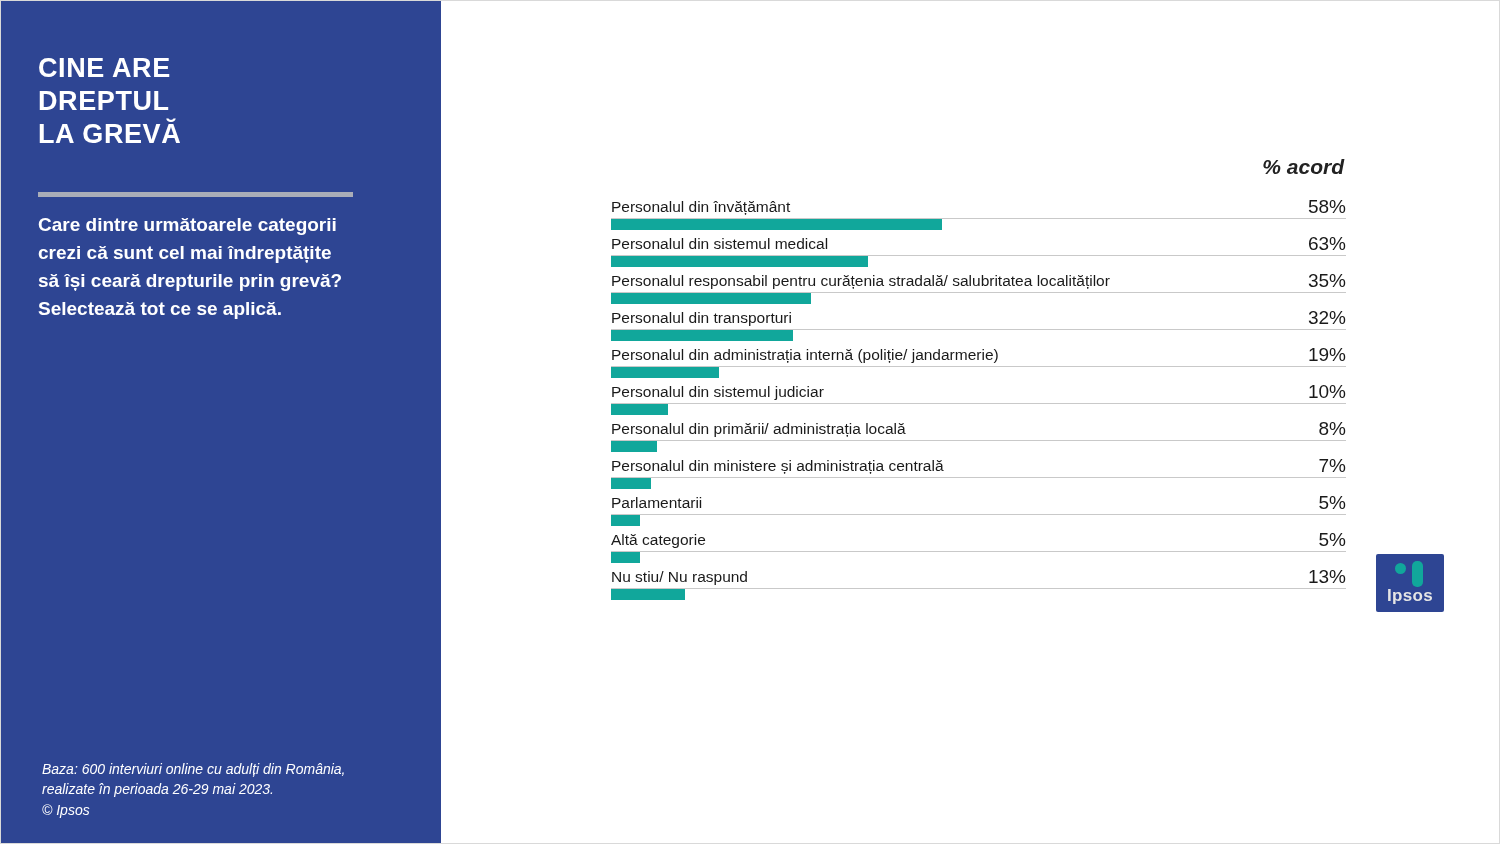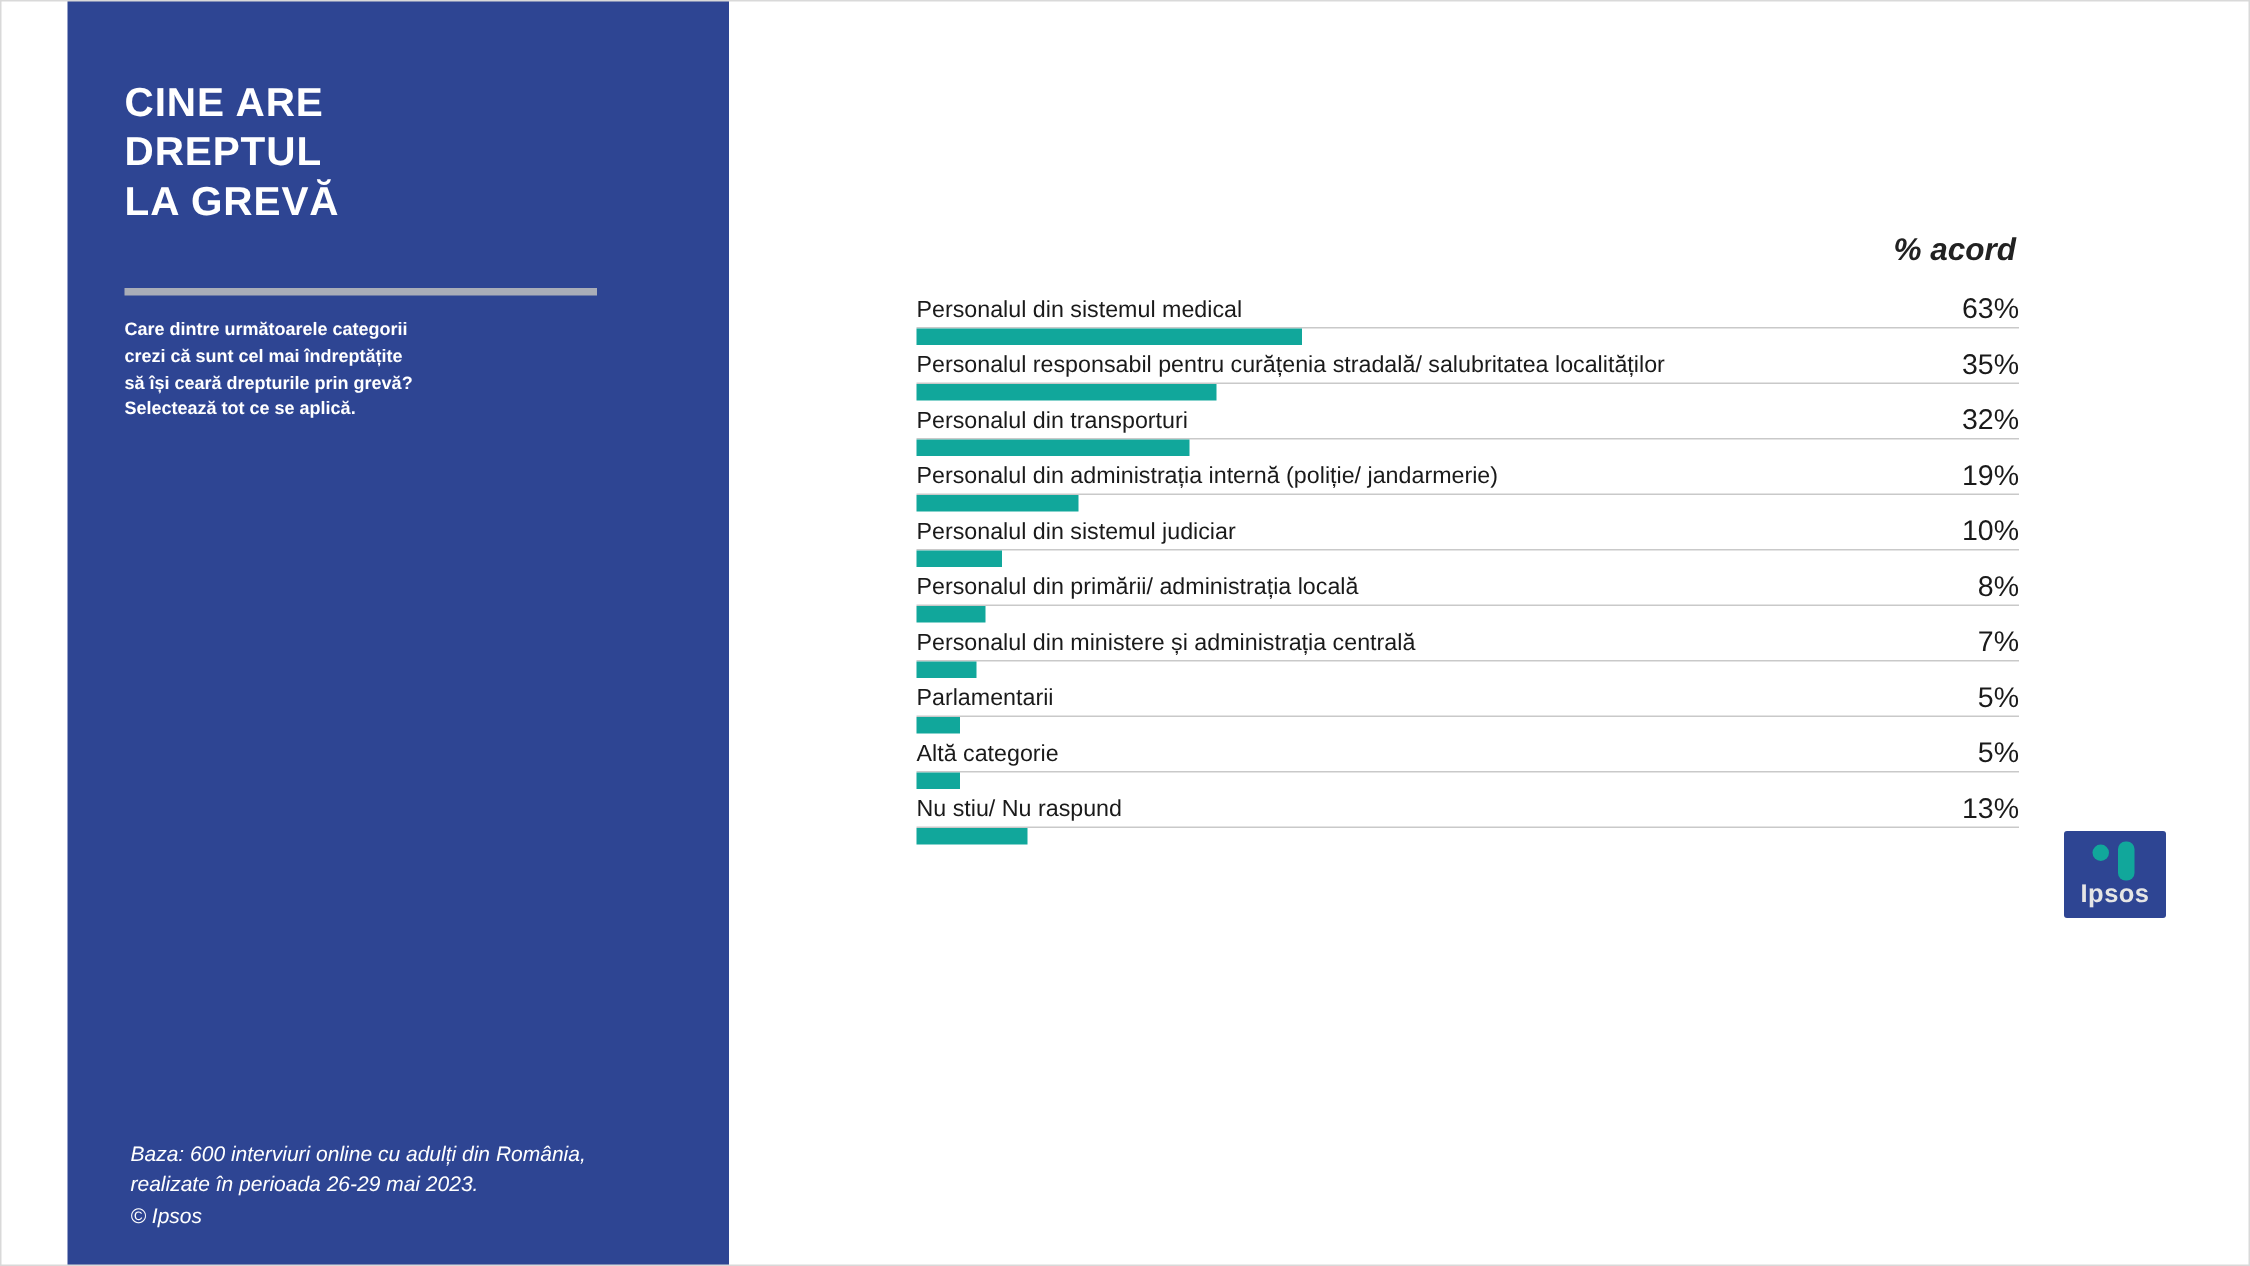--- a/index.html
+++ b/index.html
@@ -32,21 +32,20 @@
   
   #left-panel {
     position: absolute;
     left: 0;
     top: 0;
     width: 441px;
     height: 844px;
     background: #2e4593;
     color: #ffffff;
     box-sizing: border-box;
-    margin-left: 45px;
   }
   #panel-title {
     position: absolute;
     left: 38px;
     top: 52px;
     font-size: 27px;
     font-weight: bold;
     line-height: 1.22;
     letter-spacing: 0.6px;
     white-space: pre-line;
@@ -57,21 +56,21 @@
     top: 192px;
     width: 315px;
     height: 5px;
     background: #a9adb8;
   }
   #panel-question {
     position: absolute;
     left: 38px;
     top: 211px;
     width: 372px;
-    font-size: 12px;
+    font-size: 19px;
     font-weight: bold;
     line-height: 1.48;
     white-space: pre-line;
   }
   #panel-footnote {
     position: absolute;
     left: 42px;
     top: 759px;
     width: 380px;
     font-size: 14px;
@@ -203,20 +202,26 @@
 Selectează tot ce se aplică.</div>
     <div id="panel-footnote">Baza: 600 interviuri online cu adulți din România,
 realizate în perioada 26-29 mai 2023.
 © Ipsos</div>
   </div>
 
   <div id="chart-area">
     <div id="accord-label">% acord</div>
     <div id="chart">
         <div class="row">
+          <div class="row-label">Personalul din învățământ</div>
+          <div class="row-value">58%</div>
+          <div class="row-rule"></div>
+          <div class="row-bar" style="width: 330.6px; background: rgb(17, 167, 155);"></div>
+        </div>
+        <div class="row">
           <div class="row-label">Personalul din sistemul medical</div>
           <div class="row-value">63%</div>
           <div class="row-rule"></div>
           <div class="row-bar" style="width: 256.5px; background: rgb(17, 167, 155);"></div>
         </div>
         <div class="row">
           <div class="row-label">Personalul responsabil pentru curățenia stradală/ salubritatea localităților</div>
           <div class="row-value">35%</div>
           <div class="row-rule"></div>
           <div class="row-bar" style="width: 199.5px; background: rgb(17, 167, 155);"></div>

